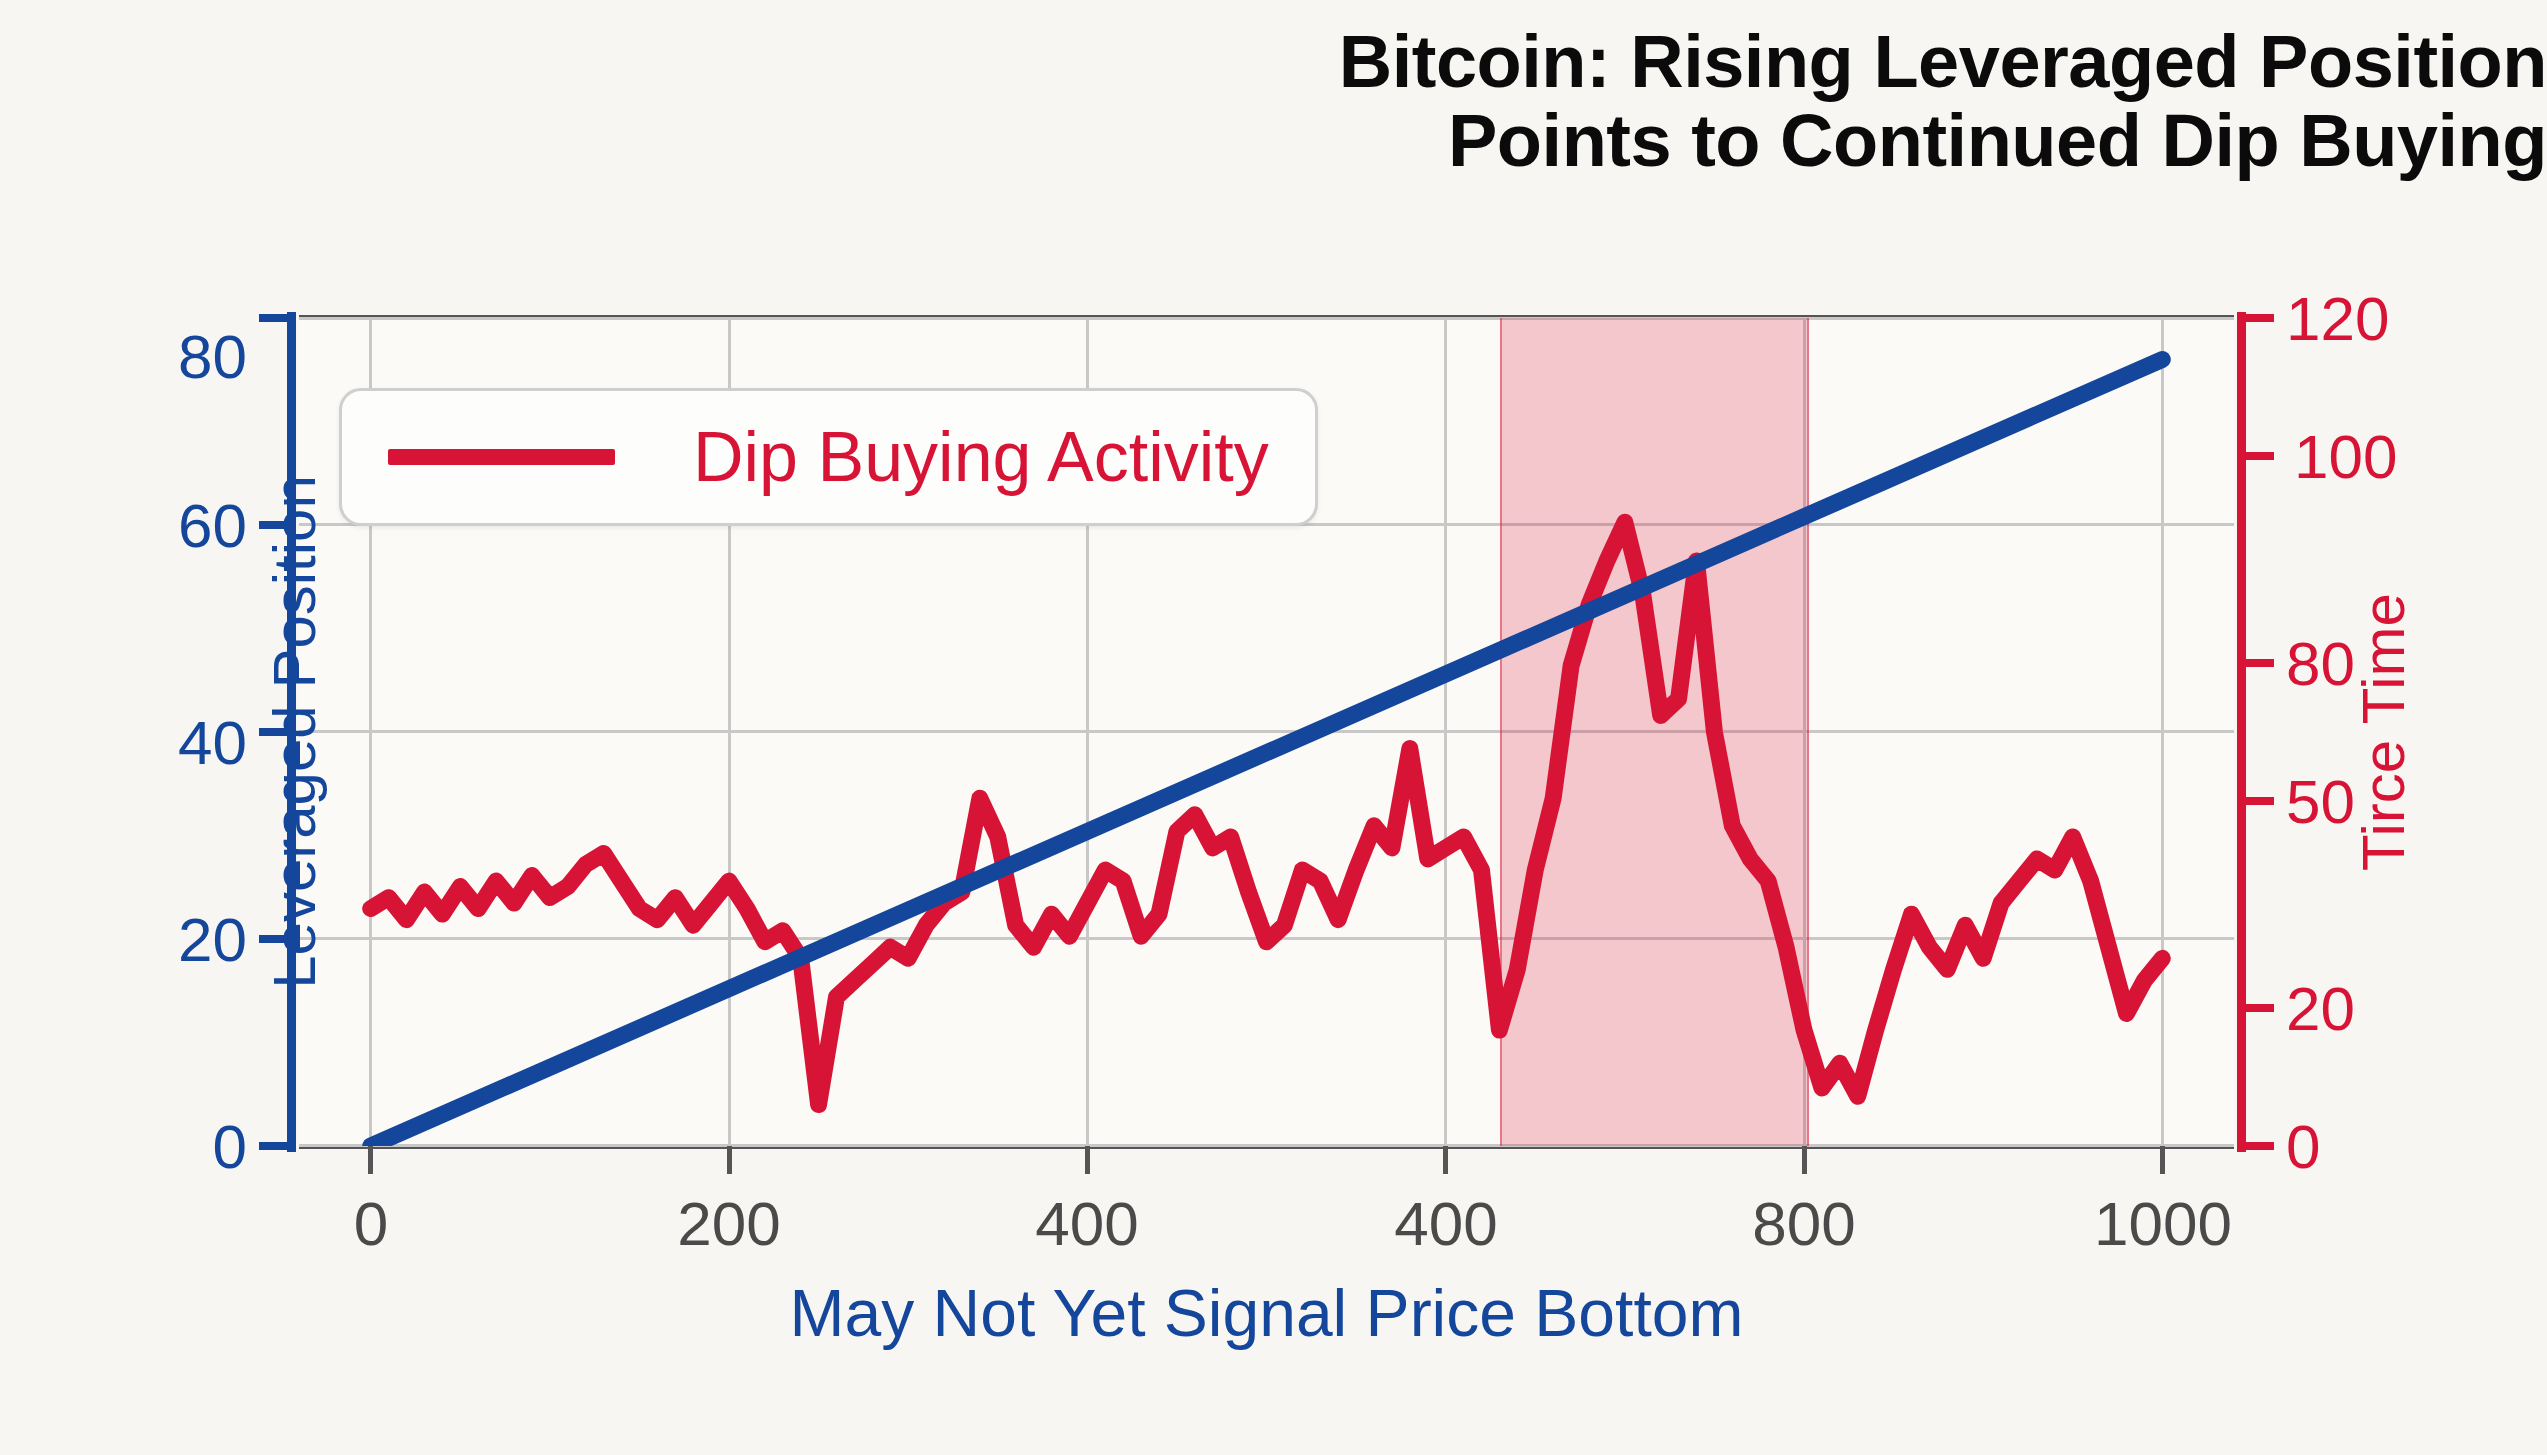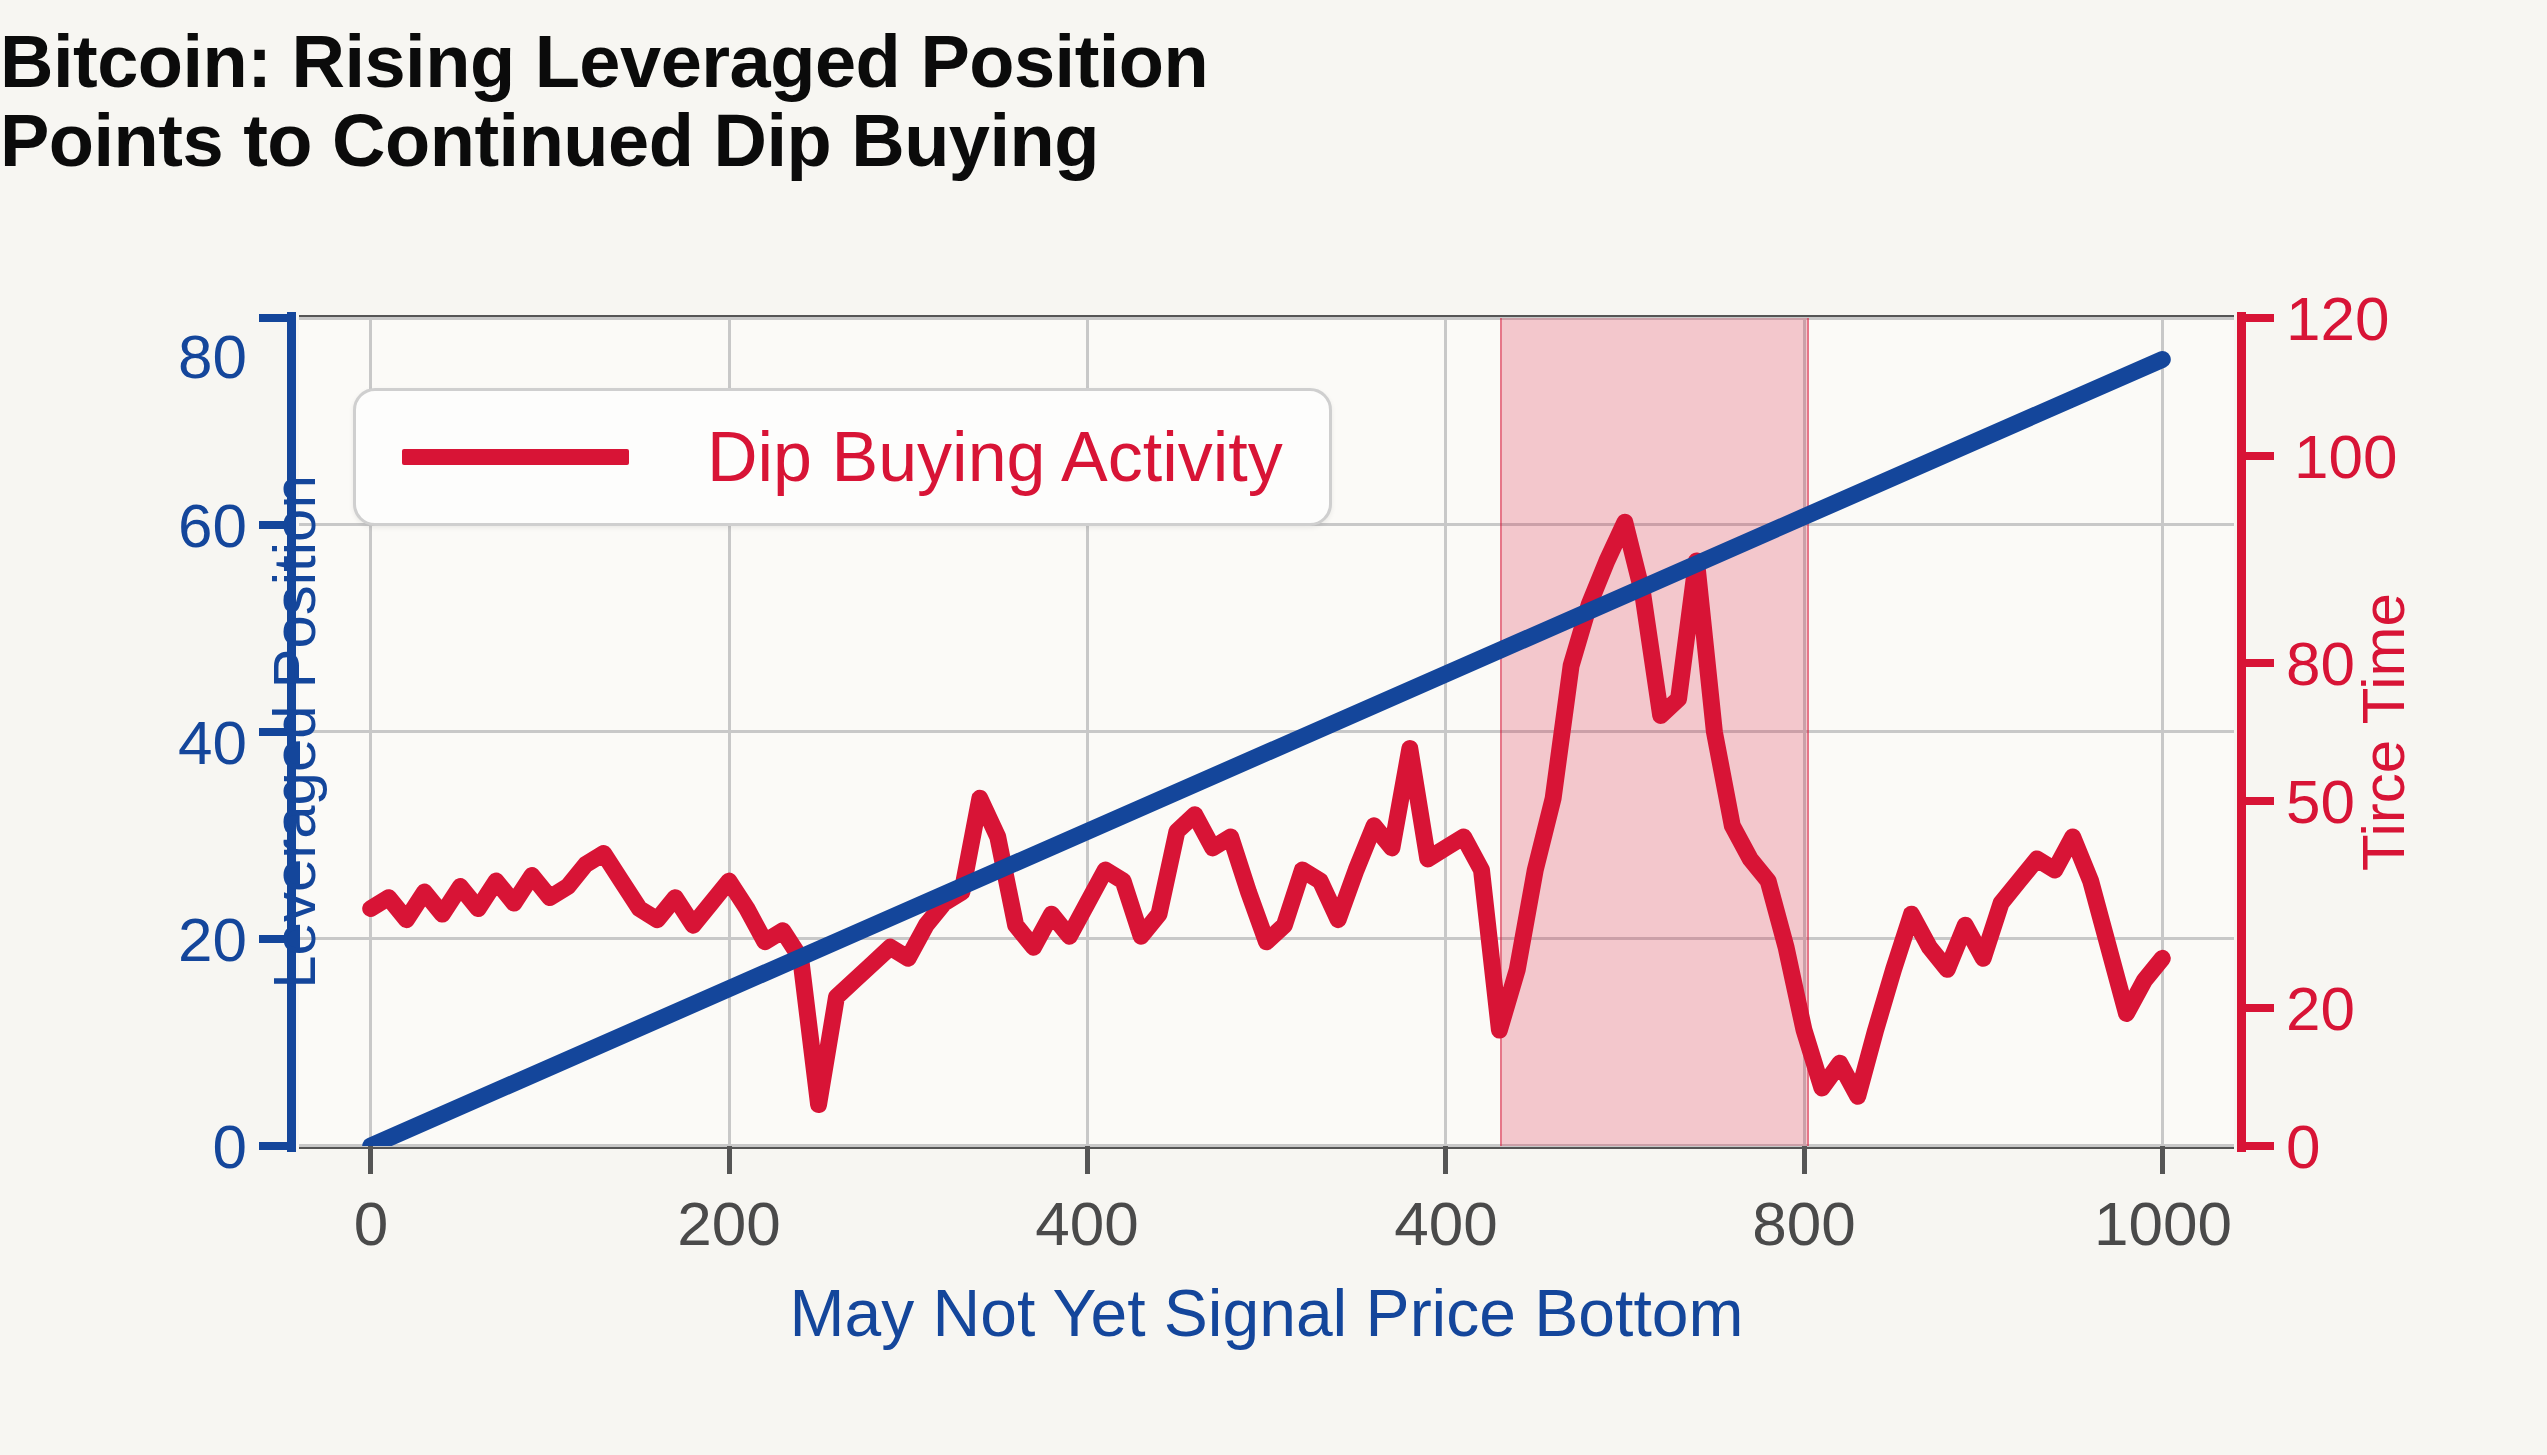--- a/index.html
+++ b/index.html
@@ -8,21 +8,21 @@
     background:#f7f6f2;
     font-family:"Liberation Sans", sans-serif;
     overflow:hidden;
     position:relative;
   }
   #root{position:absolute;inset:0;background:#f7f6f2;}
 
   
   .title{
     position:absolute;left:0;right:0;top:22px;
-    text-align:left;
+    text-align:right;
     color:#0b0b0b;
     font-weight:bold;
     font-size:74px;
     line-height:1.07;
     letter-spacing:-0.5px;
   }
   .title .l{display:block;}
 
   
   #fig{
@@ -101,21 +101,21 @@
     border-left:2px solid rgba(216,20,54,0.45);
     border-right:2px solid rgba(216,20,54,0.45);
   }
 
   
   #series{position:absolute;inset:0;width:100%;height:100%;}
 
   
   #legend{
     position:absolute;
-    left:54px;top:70px;
+    left:40px;top:70px;
     display:flex;align-items:center;
     background:#fdfdfc;
     border:3px solid #cfcfcf;
     border-radius:22px;
     padding:26px 46px;
     box-shadow:0 2px 5px rgba(0,0,0,0.07);
   }
   #legend .swatch{
     width:227px;height:16px;background:#d81436;border-radius:2px;
     flex:none;

